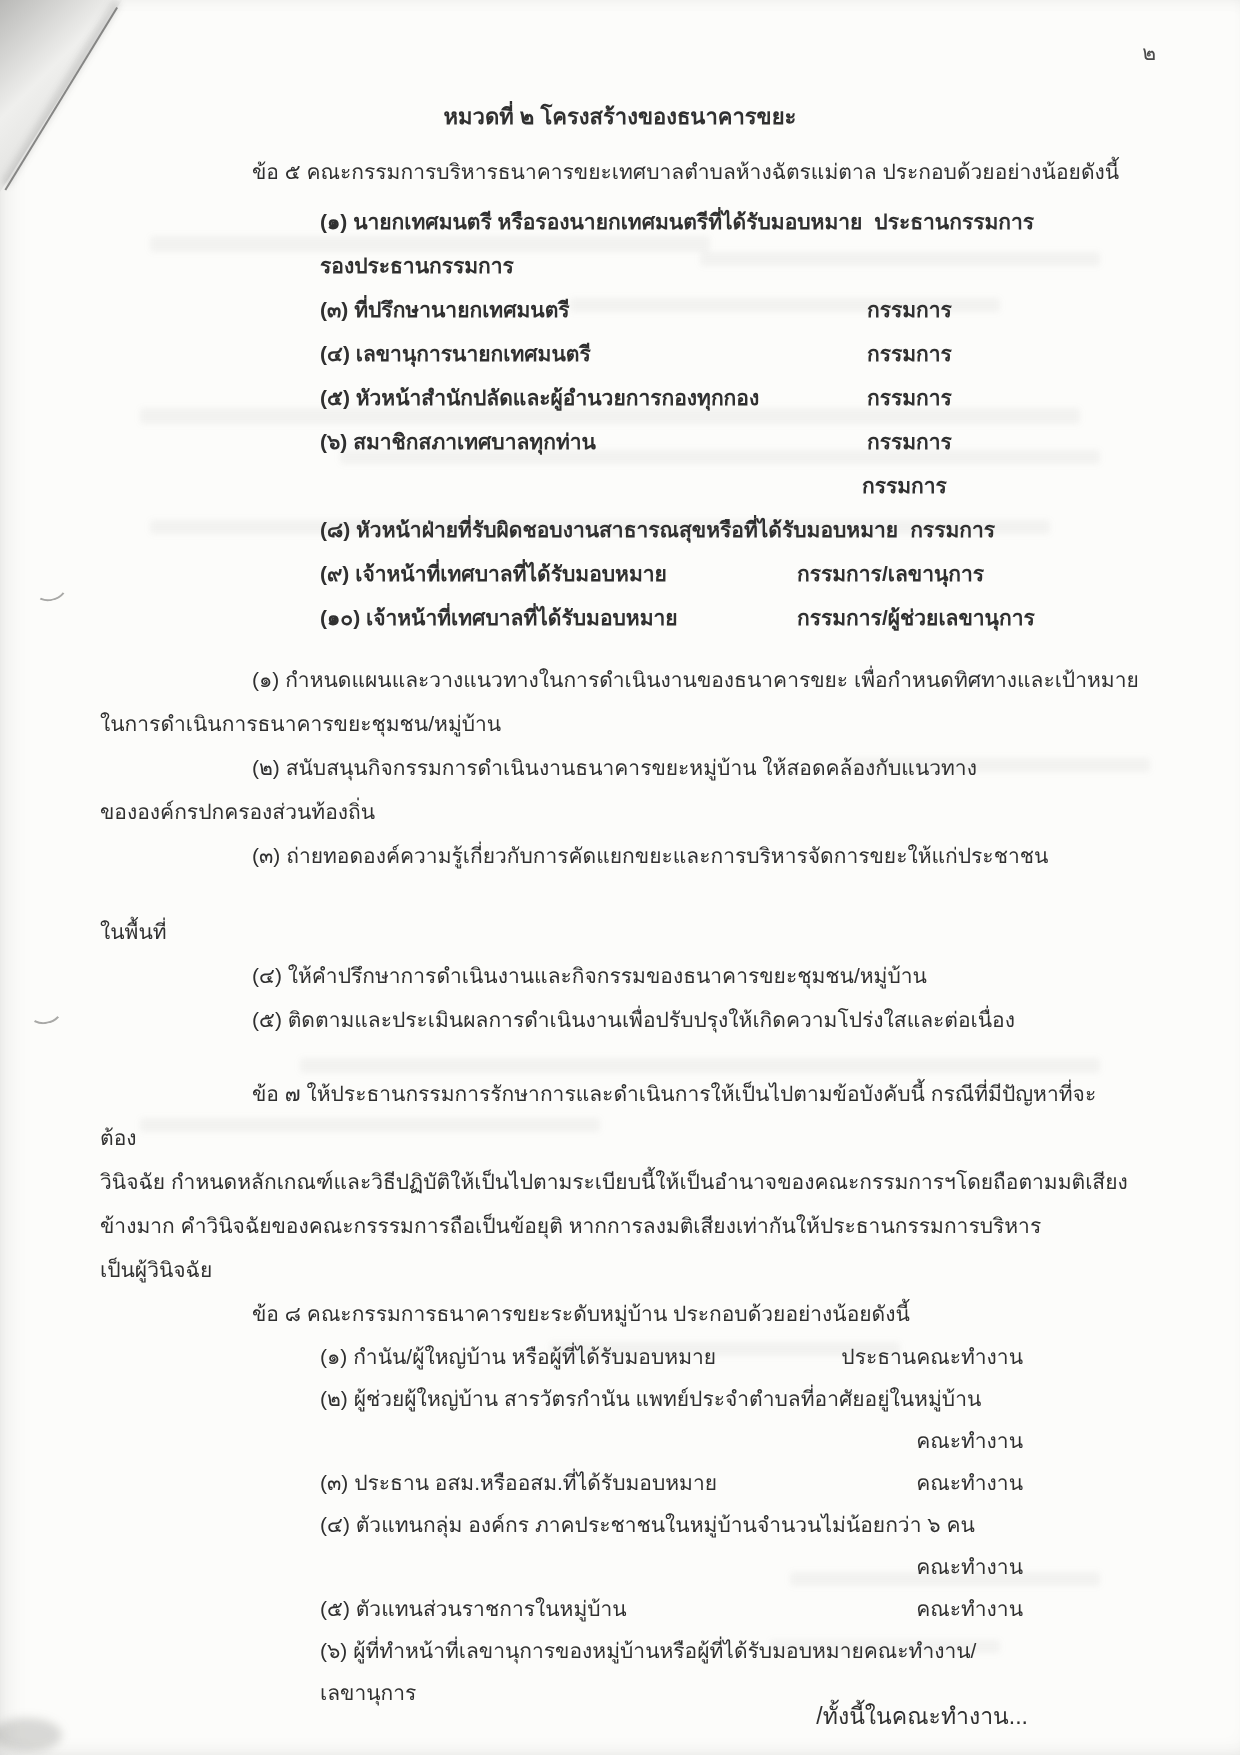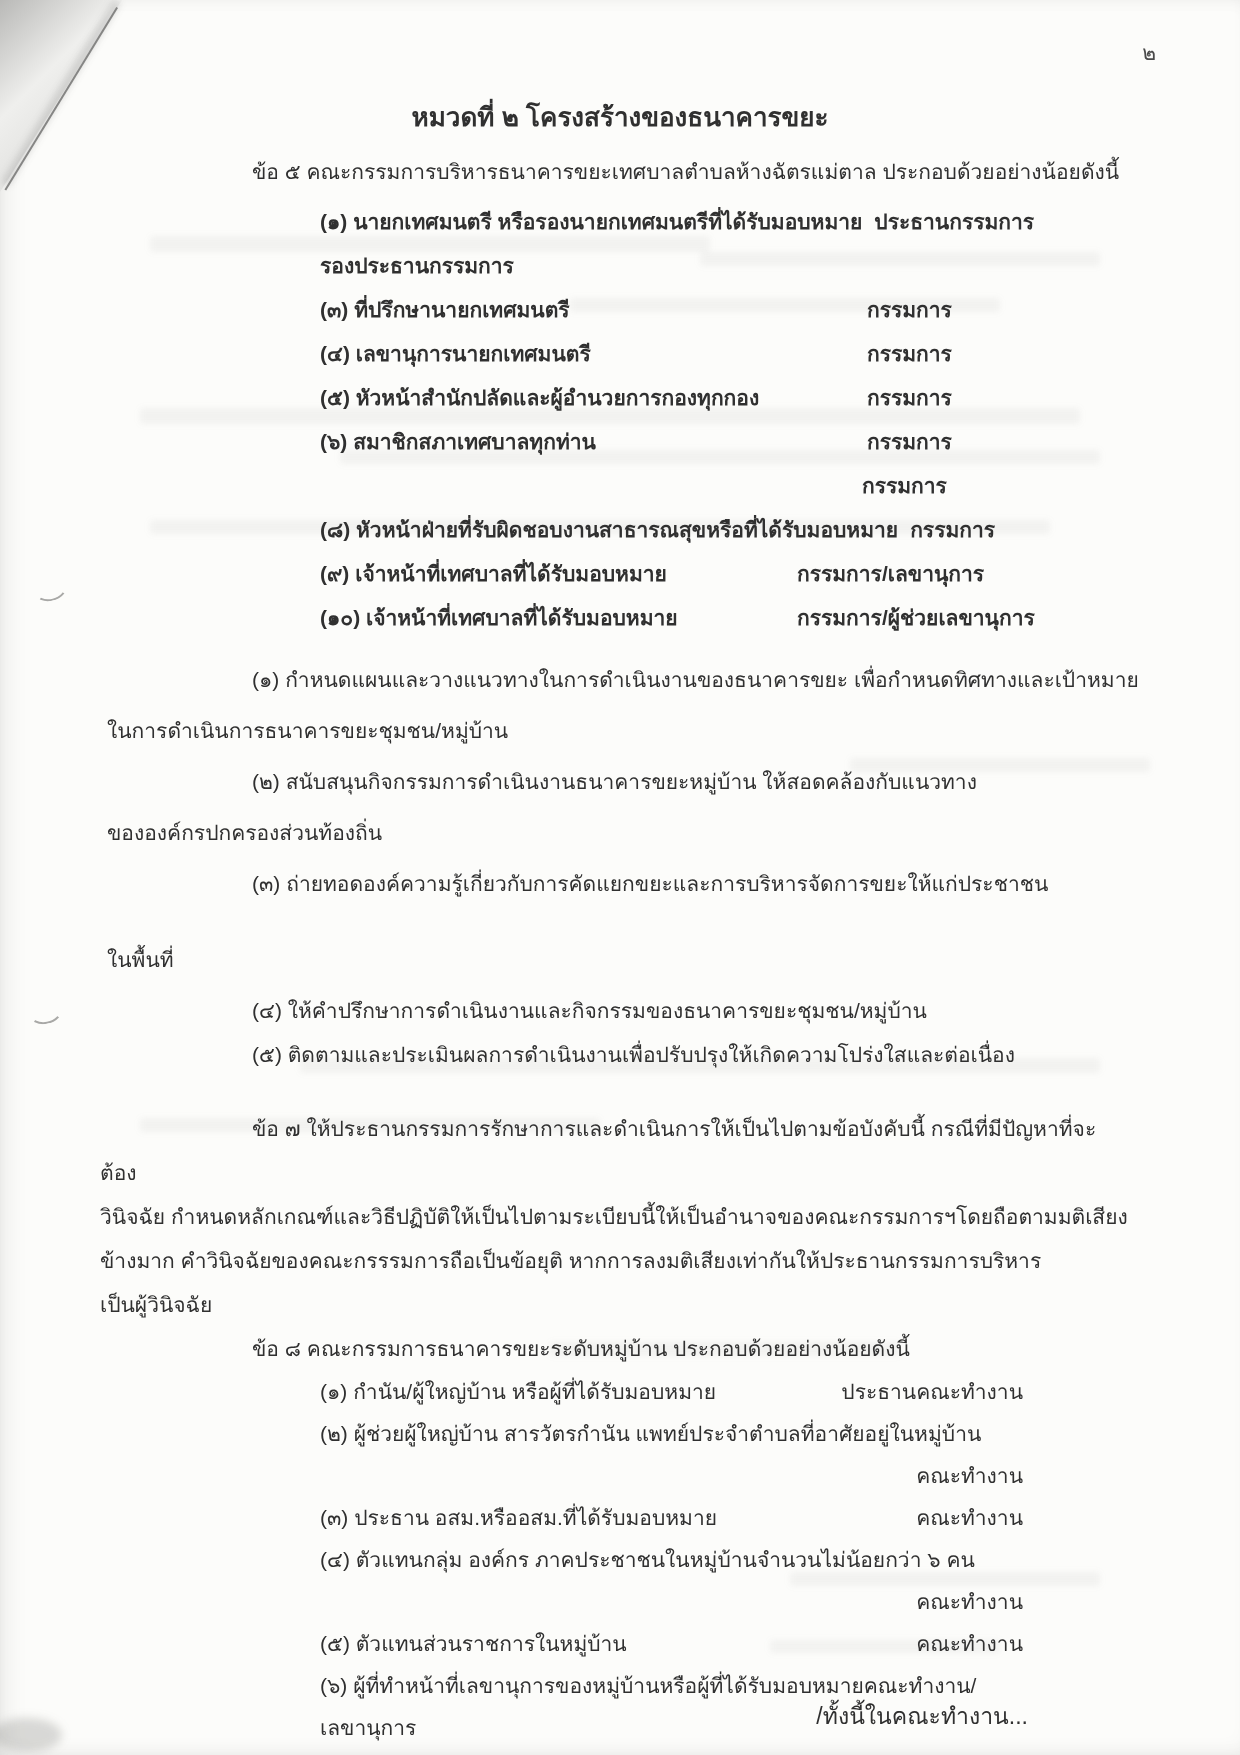--- a/index.html
+++ b/index.html
@@ -40,31 +40,31 @@
   .edge-curve.c2{left:28px;top:998px;transform:rotate(-10deg);}
   .corner-smudge{
     position:absolute;left:-8px;top:1718px;width:70px;height:34px;
     background:rgba(90,90,88,.22);border-radius:50%;filter:blur(5px);
   }
   
   .smudge{position:absolute;background:rgba(110,110,108,.07);filter:blur(3px);border-radius:4px;}
   
   .content{position:absolute;left:100px;top:0;width:1040px;padding-top:95px;font-size:21px;line-height:44px;}
   .page-number{position:absolute;top:38px;right:84px;font-size:21px;line-height:30px;color:#4a4a4a;}
-  .doc-title{text-align:center;font-weight:bold;font-size:26px;margin:0;}
+  .doc-title{text-align:center;font-weight:bold;font-size:22px;margin:0;}
   .intro{margin:11px 0 0 0;text-indent:152px;}
   .list5{margin:6px 0 0 0;padding-left:220px;font-weight:bold;}
   .row{display:flex;}
   .lbl{flex:0 0 auto;min-width:535px;padding-right:12px;white-space:nowrap;}
   .lbl.wide{min-width:465px;}
   .role{white-space:nowrap;}
   .role-line{padding-left:542px;white-space:nowrap;}
   .sec6{margin:18px 0 0 0;}
   .s6-first{text-indent:152px;}
-  .s6-cont{margin:7px;}
+  .s6-cont{margin:0;}
   .s6-cont.spaced{margin-top:32px;}
   .sec7{margin:30px 12px 0 0;}
   .s7-line1{text-indent:152px;}
   .sec8{margin:0;}
   .list8{margin:0 0 0 220px;width:703px;font-size:21px;line-height:42px;}
   .row8{display:flex;}
   .row8 .lbl8{flex:0 0 auto;padding-right:12px;white-space:nowrap;}
   .row8 .role8{margin-left:auto;white-space:nowrap;}
   .role-line8{text-align:right;white-space:nowrap;}
   .footer-note{position:absolute;top:1694px;right:212px;font-size:23px;line-height:44px;}

